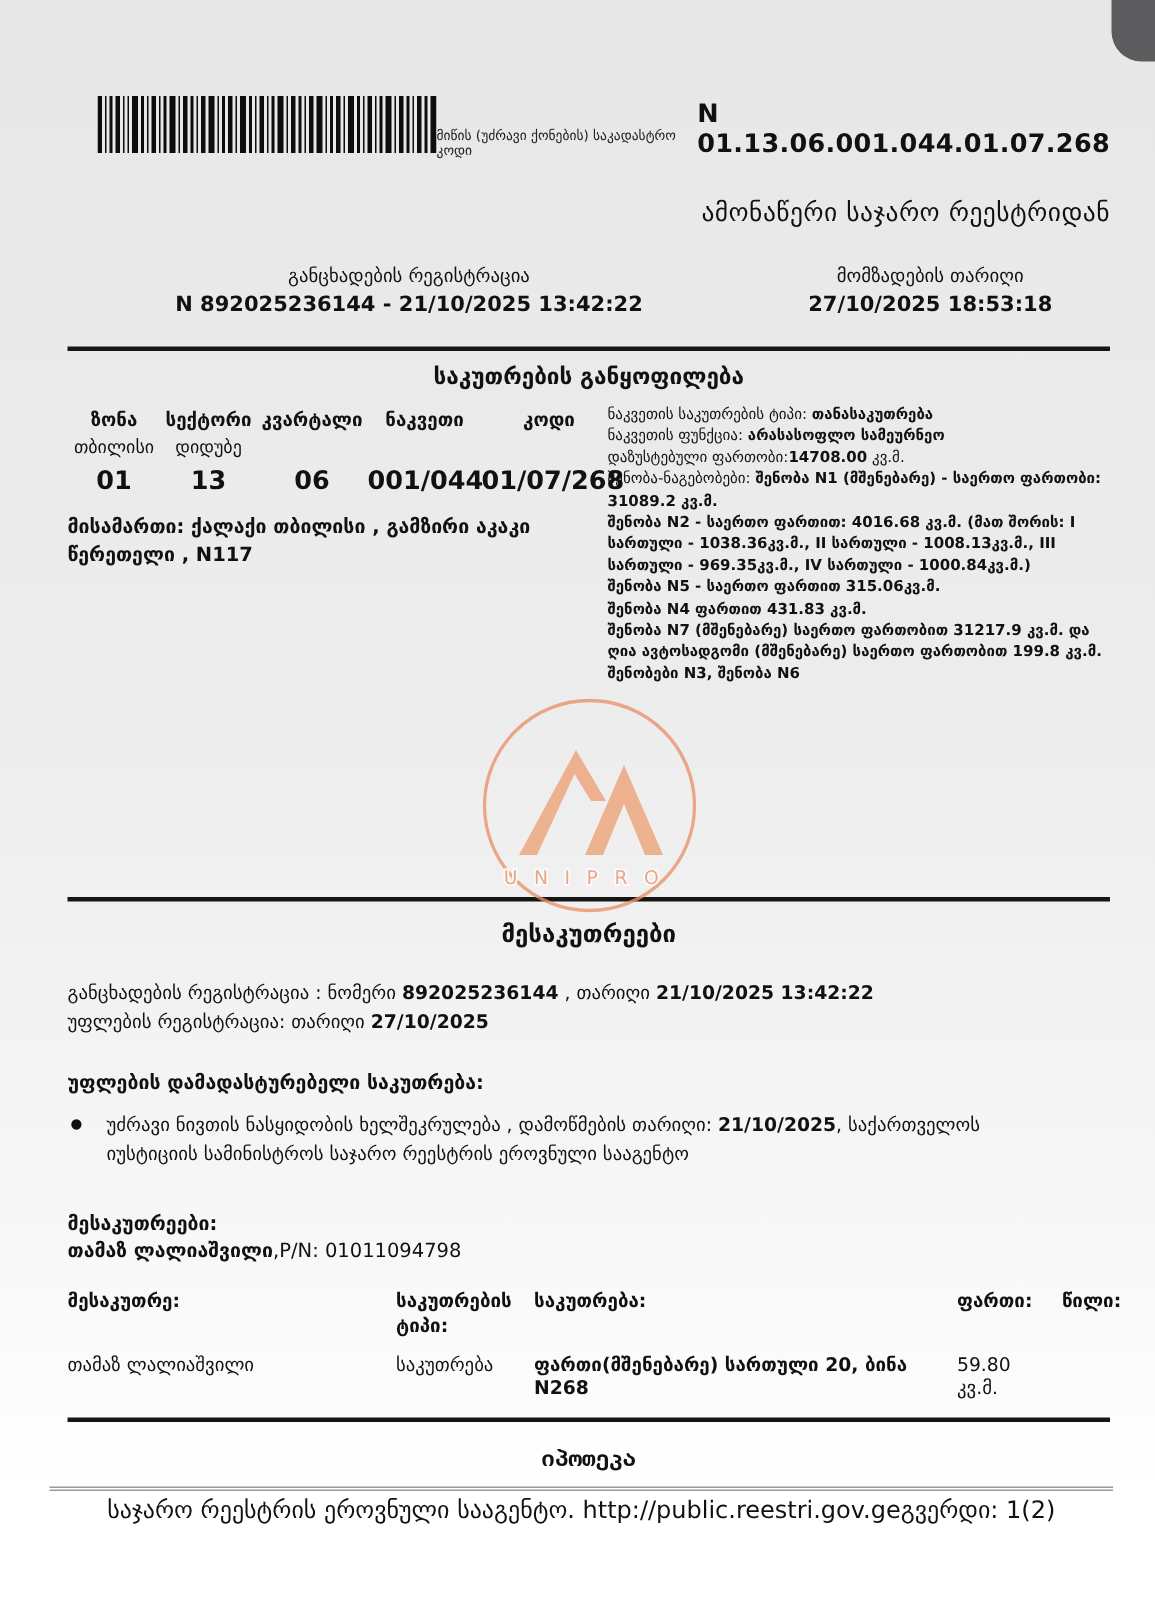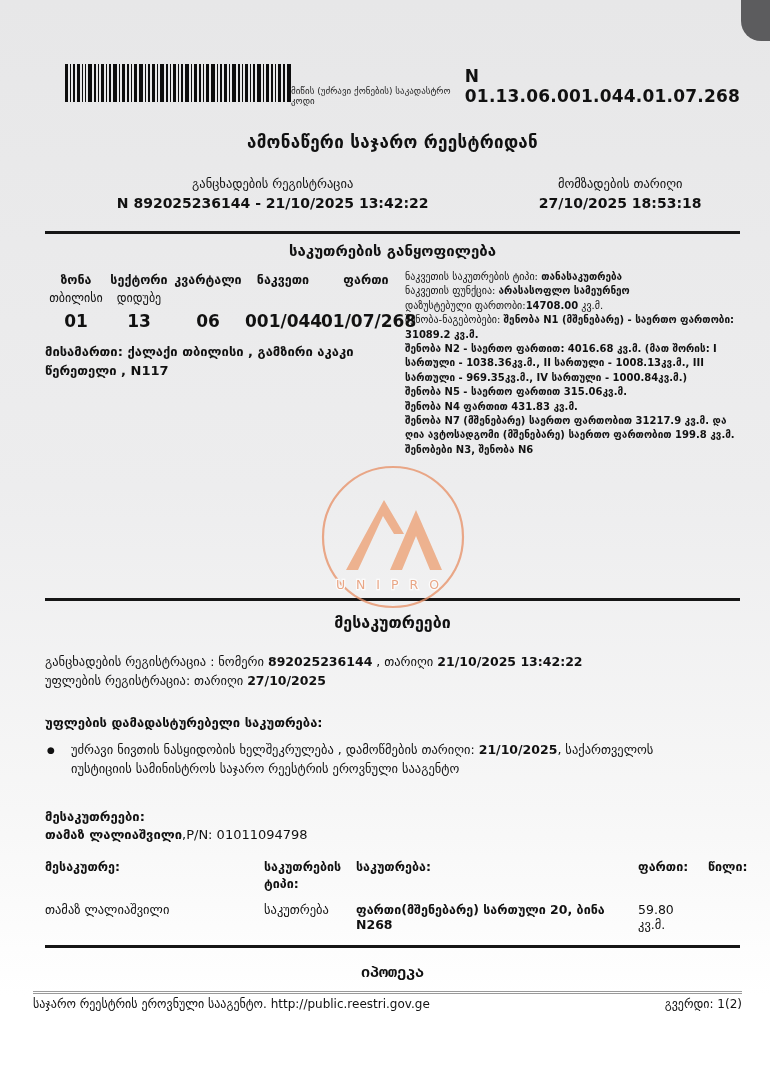--- a/index.html
+++ b/index.html
@@ -17,21 +17,21 @@
   .corner-widget { position:absolute; top:0; right:0; width:29px; height:41px;
     background:#5c5c5e; border-bottom-left-radius:20px; }
 
   
   .doc-header { display:flex; justify-content:space-between; align-items:flex-end; padding-top:64px; }
   .barcode-wrap { margin-left:20px; }
   .code-block { display:flex; align-items:flex-end; }
   .code-label { font-size:9px; color:#222; margin-right:2px; }
   .code-value { font-size:17px; font-weight:bold; letter-spacing:.2px; }
 
-  .doc-title { text-align:center; font-size:17px; margin-top:26px; letter-spacing:.3px;font-weight:bold; }
+  .doc-title { text-align:right; font-size:17px; margin-top:26px; letter-spacing:.3px; }
 
   .reg-row { display:flex; margin-top:24px; }
   .reg-col-left { flex:1.9; text-align:center; }
   .reg-col-right { flex:1; text-align:center; }
   .reg-label { font-size:12.5px; }
   .reg-value { font-size:14px; font-weight:bold; margin-top:4px; }
 
   .rule { height:3px; background:#161616; margin-top:20px; }
   .rule-2 { margin-top:16px; }
   .rule-3 { margin-top:13px; }
@@ -69,21 +69,21 @@
   .owners-table { margin-top:17px; }
   .ot-grid { display:grid; grid-template-columns:215px 88px 278px 66px auto; column-gap:4px; }
   .ot-grid .th { font-size:12.5px; font-weight:bold; line-height:1.3; }
   .ot-grid .td { font-size:12.5px; padding-top:10px; }
   .ot-grid .td.bold { font-weight:bold; }
   .ot-share { text-align:left; }
 
   
   .doc-footer { position:absolute; left:33px; right:28px; top:991px;
     border-top:3px double #9a9a9a; padding-top:3px;
-    display:flex; justify-content:space-between; font-size:12px; }
+    display:flex; justify-content:center; font-size:16px; }
 
   
   .watermark { position:absolute; left:320px; top:464px; width:146px; height:146px;
     opacity:.78; pointer-events:none; }
 </style>
 </head>
 <body>
 
 <div class="page">
 
@@ -174,21 +174,21 @@
   <div class="section-heading">საკუთრების განყოფილება</div>
 
   <div class="columns">
 
     <div class="col-left">
       <div class="parcel-grid">
         <div class="h">ზონა</div>
         <div class="h">სექტორი</div>
         <div class="h">კვარტალი</div>
         <div class="h">ნაკვეთი</div>
-        <div class="h">ფართი</div>
+        <div class="h">კოდი</div>
         <div class="s">თბილისი</div>
         <div class="s">დიდუბე</div>
         <div class="s"></div>
           <div class="s"></div>
           <div class="s"></div>
         <div class="v">01</div>
         <div class="v">13</div>
         <div class="v">06</div>
         <div class="v">001/044</div>
         <div class="v">01/07/268</div>

